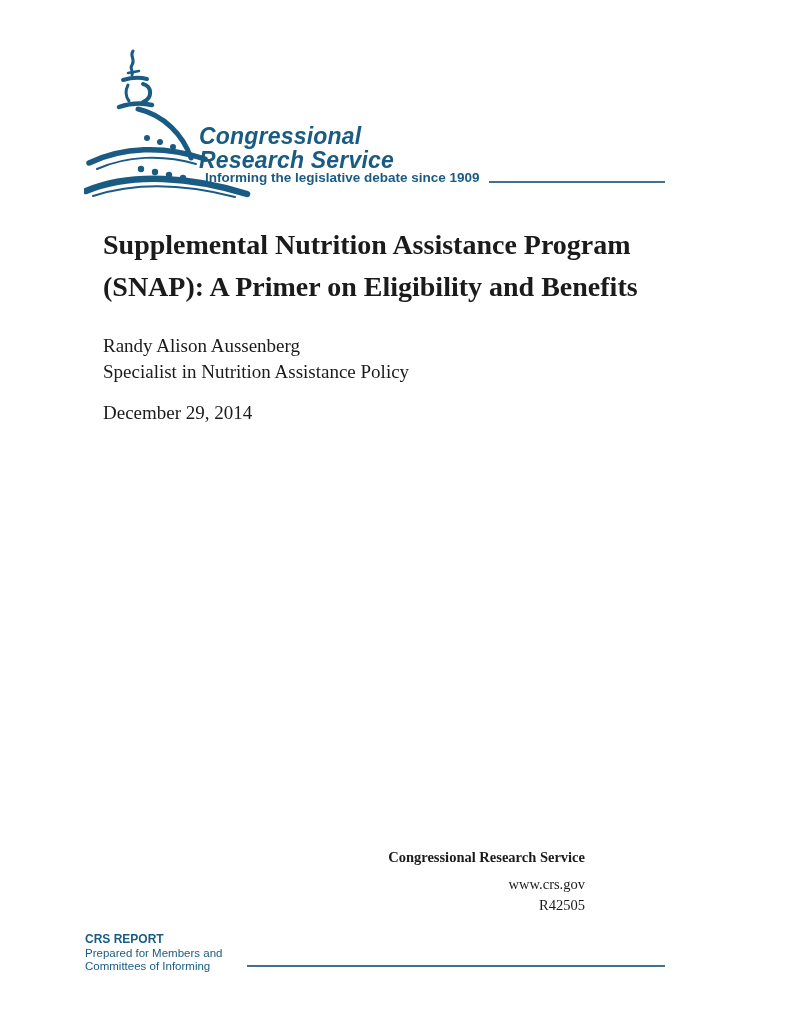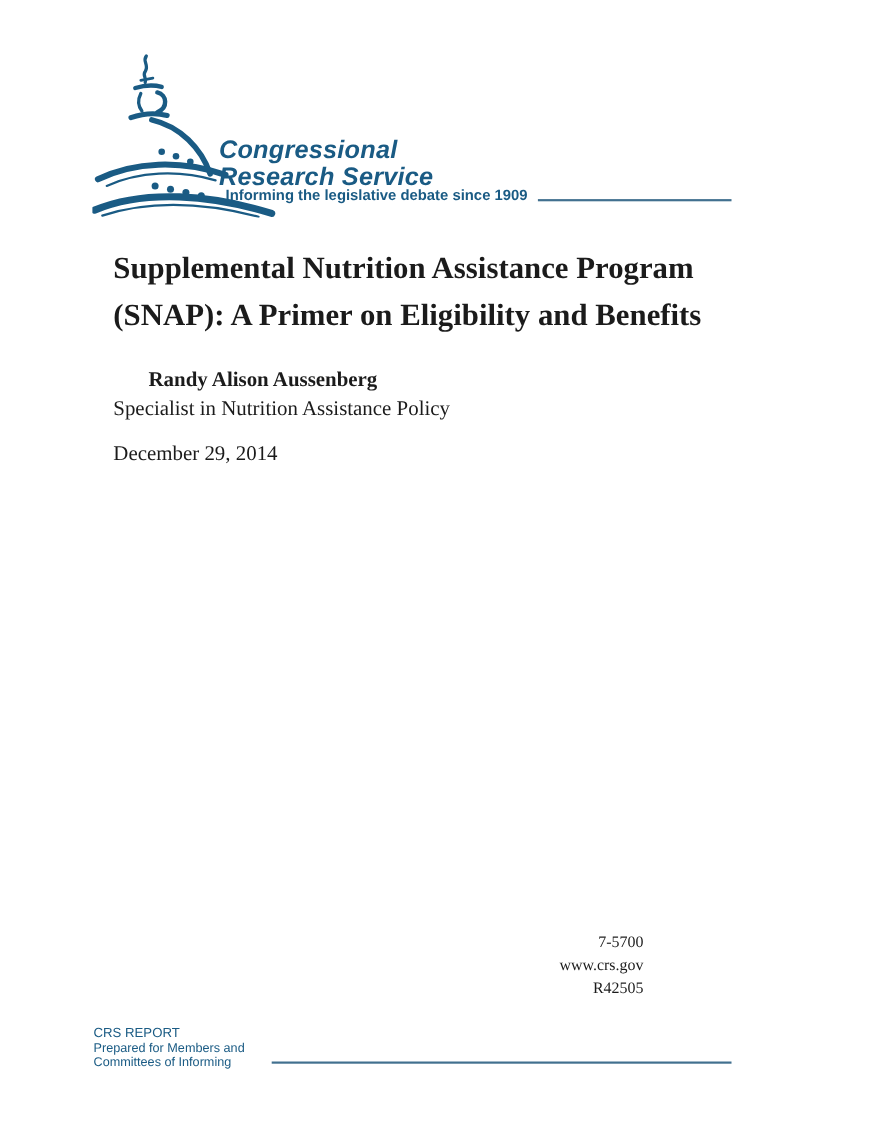--- a/index.html
+++ b/index.html
@@ -69,21 +69,21 @@
   }
   .report-title span { display: block; }
 
   
   .author-block {
     position: absolute;
     left: 103px; top: 333px;
     font-size: 19px;
     color: var(--text-black);
   }
-  .author-name { font-weight: bold; line-height: 26px; margin-left: 32px; }
+  .author-name { font-weight: normal; line-height: 26px; }
   .author-role { line-height: 26px; }
   .report-date {
     position: absolute;
     left: 103px; top: 402px;
     font-size: 19px;
     color: var(--text-black);
   }
 
   
   .footer-right {
@@ -98,21 +98,21 @@
 
   
   .footer-left {
     position: absolute;
     left: 85px; top: 933px;
     font-family: "Liberation Sans", sans-serif;
     font-size: 11.5px;
     line-height: 13px;
     color: var(--brand-blue);
   }
-  .footer-left .label { font-weight: normal; font-size: 12px; margin-bottom: 1px; }
+  .footer-left .label { font-weight: bold; font-size: 12px; margin-bottom: 1px; }
   .footer-rule {
     position: absolute;
     left: 247px; top: 965px;
     width: 484px;
     height: 2px;
     background: var(--rule-color);
   }
 </style>
 </head>
 <body>
@@ -168,21 +168,21 @@
     <span>(SNAP): A Primer on Eligibility and Benefits</span>
   </h1>
 
   <div class="author-block">
     <div class="author-name">Randy Alison Aussenberg</div>
     <div class="author-role">Specialist in Nutrition Assistance Policy</div>
   </div>
   <div class="report-date">December 29, 2014</div>
 
   <div class="footer-right">
-    <div>7-5700</div>
+    <div class="org">Congressional Research Service</div>
     <div>www.crs.gov</div>
     <div>R42505</div>
   </div>
 
   <div class="footer-left">
     <div class="label">CRS REPORT</div>
     <div>Prepared for Members and</div>
     <div>Committees of Informing</div>
   </div>
   <div class="footer-rule"></div>

